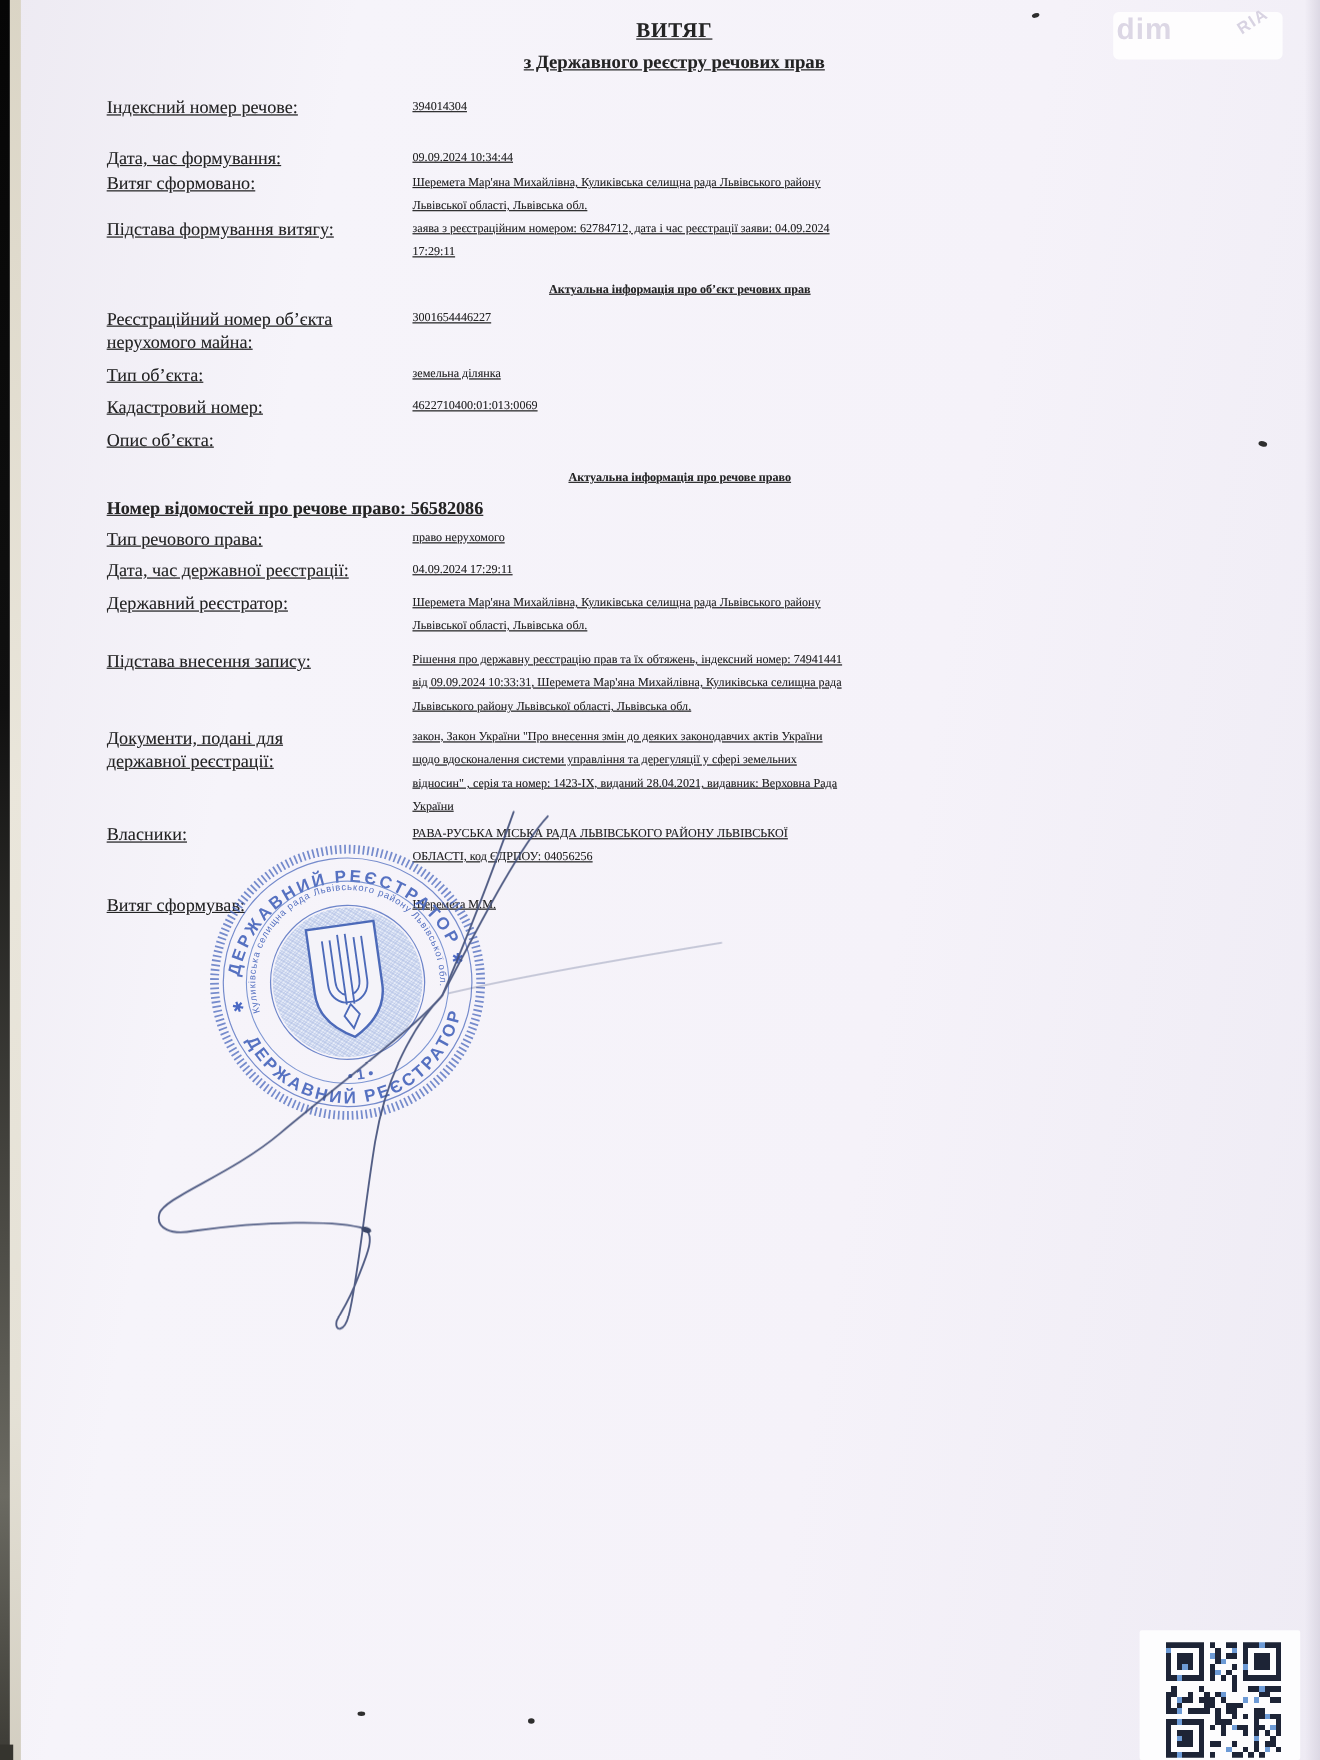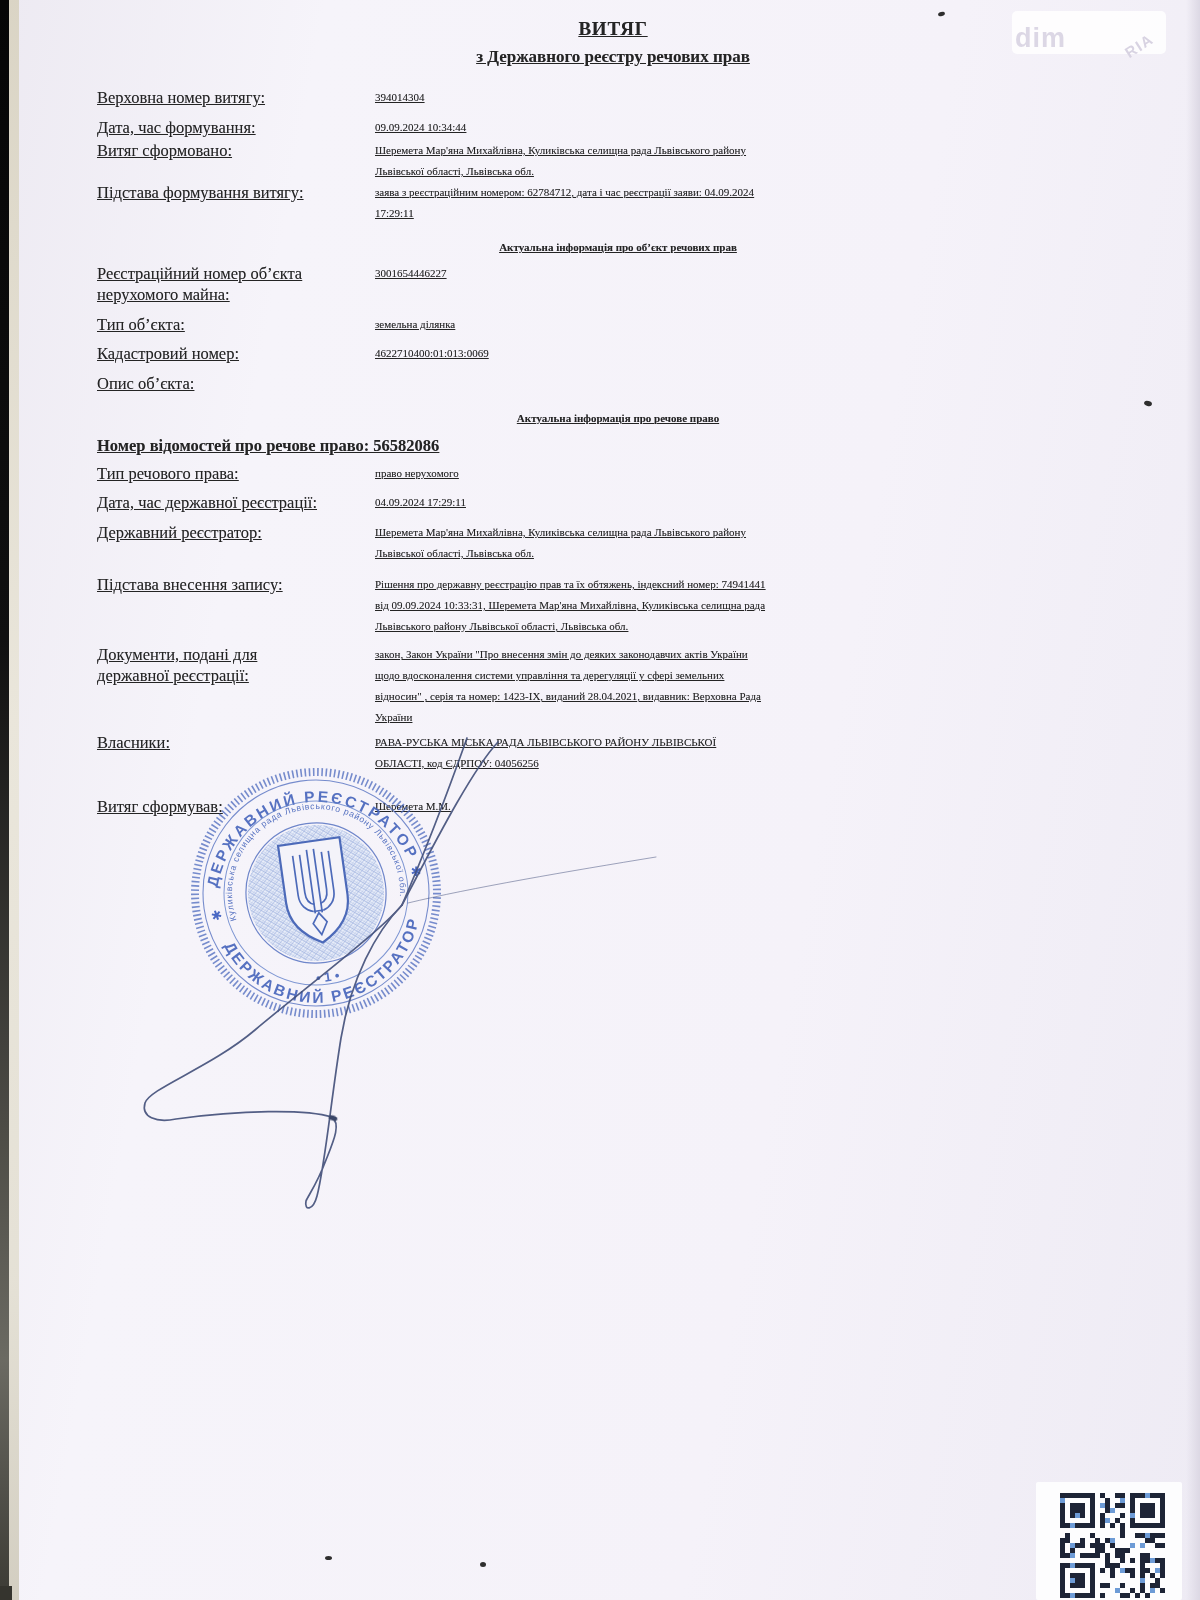--- a/index.html
+++ b/index.html
@@ -20,21 +20,21 @@
   .title{margin-top:-60px;text-align:center;padding-left:12px;font-size:19px;font-weight:bold;letter-spacing:.8px;}
   .subtitle{margin-top:7px;text-align:center;padding-left:12px;font-size:17px;font-weight:bold;}
   .row{display:flex;align-items:flex-start;}
   .lbl{flex:0 0 278px;font-size:16.5px;line-height:21px;white-space:pre-line;}
   .val{flex:1;font-size:11px;line-height:21px;white-space:pre-line;max-width:712px;}
   .sec-head{text-align:center;padding-left:22px;font-size:11px;font-weight:bold;line-height:21px;}
   .bold-line{font-size:16.5px;font-weight:bold;line-height:21px;}
   .doc *, .title, .subtitle{text-shadow:0 0 .5px rgba(55,55,65,.35);}
   
   .wm{position:absolute;left:1012px;top:11px;width:154px;height:43px;background:rgba(255,255,255,.85);
-      border-radius:5px;display:flex;align-items:flex-end;gap:21px;}
+      border-radius:5px;display:flex;align-items:flex-start;gap:21px;}
   .wm-dim{flex:1.05;display:flex;align-items:center;justify-content:center;
       font-family:"Liberation Sans",sans-serif;font-size:27px;font-weight:bold;color:#dcd7e5;letter-spacing:1px;}
   .wm-div{width:1px;background:#e9e6ef;margin:4px 0;}
   .wm-ria{flex:1;display:flex;align-items:center;justify-content:center;
       font-family:"Liberation Sans",sans-serif;font-size:15px;font-weight:bold;color:#d8d3e2;
       transform:rotate(-33deg);letter-spacing:1.5px;}
   
   .stamp{position:absolute;left:183px;top:760px;width:266px;height:266px;opacity:.93;}
   .signature{position:absolute;left:0;top:0;width:1200px;height:1600px;pointer-events:none;}
   .qr-card{position:absolute;left:1036px;top:1482px;width:146px;height:118px;background:#fdfdfe;border-radius:2px;}
@@ -58,24 +58,24 @@
     <div class="wm-dim">dim</div>
     <div class="wm-div"></div>
     <div class="wm-ria">RIA</div>
   </div>
 
   <div class="doc">
     <div class="title">ВИТЯГ</div>
     <div class="subtitle">з Державного реєстру речових прав</div>
 
     <div class="row" style="margin-top:20px">
-      <div class="lbl">Верховна номер витягу:</div>
+      <div class="lbl">Індексний номер речове:</div>
       <div class="val">394014304</div>
     </div>
-    <div class="row" style="margin-top:9px">
+    <div class="row" style="margin-top:25px">
       <div class="lbl">Дата, час формування:</div>
       <div class="val">09.09.2024 10:34:44</div>
     </div>
     <div class="row" style="margin-top:2px">
       <div class="lbl">Витяг сформовано:</div>
       <div class="val">Шеремета Мар'яна Михайлівна, Куликівська селищна рада Львівського району
 Львівської області, Львівська обл.</div>
     </div>
     <div class="row" style="margin-top:0">
       <div class="lbl">Підстава формування витягу:</div>

